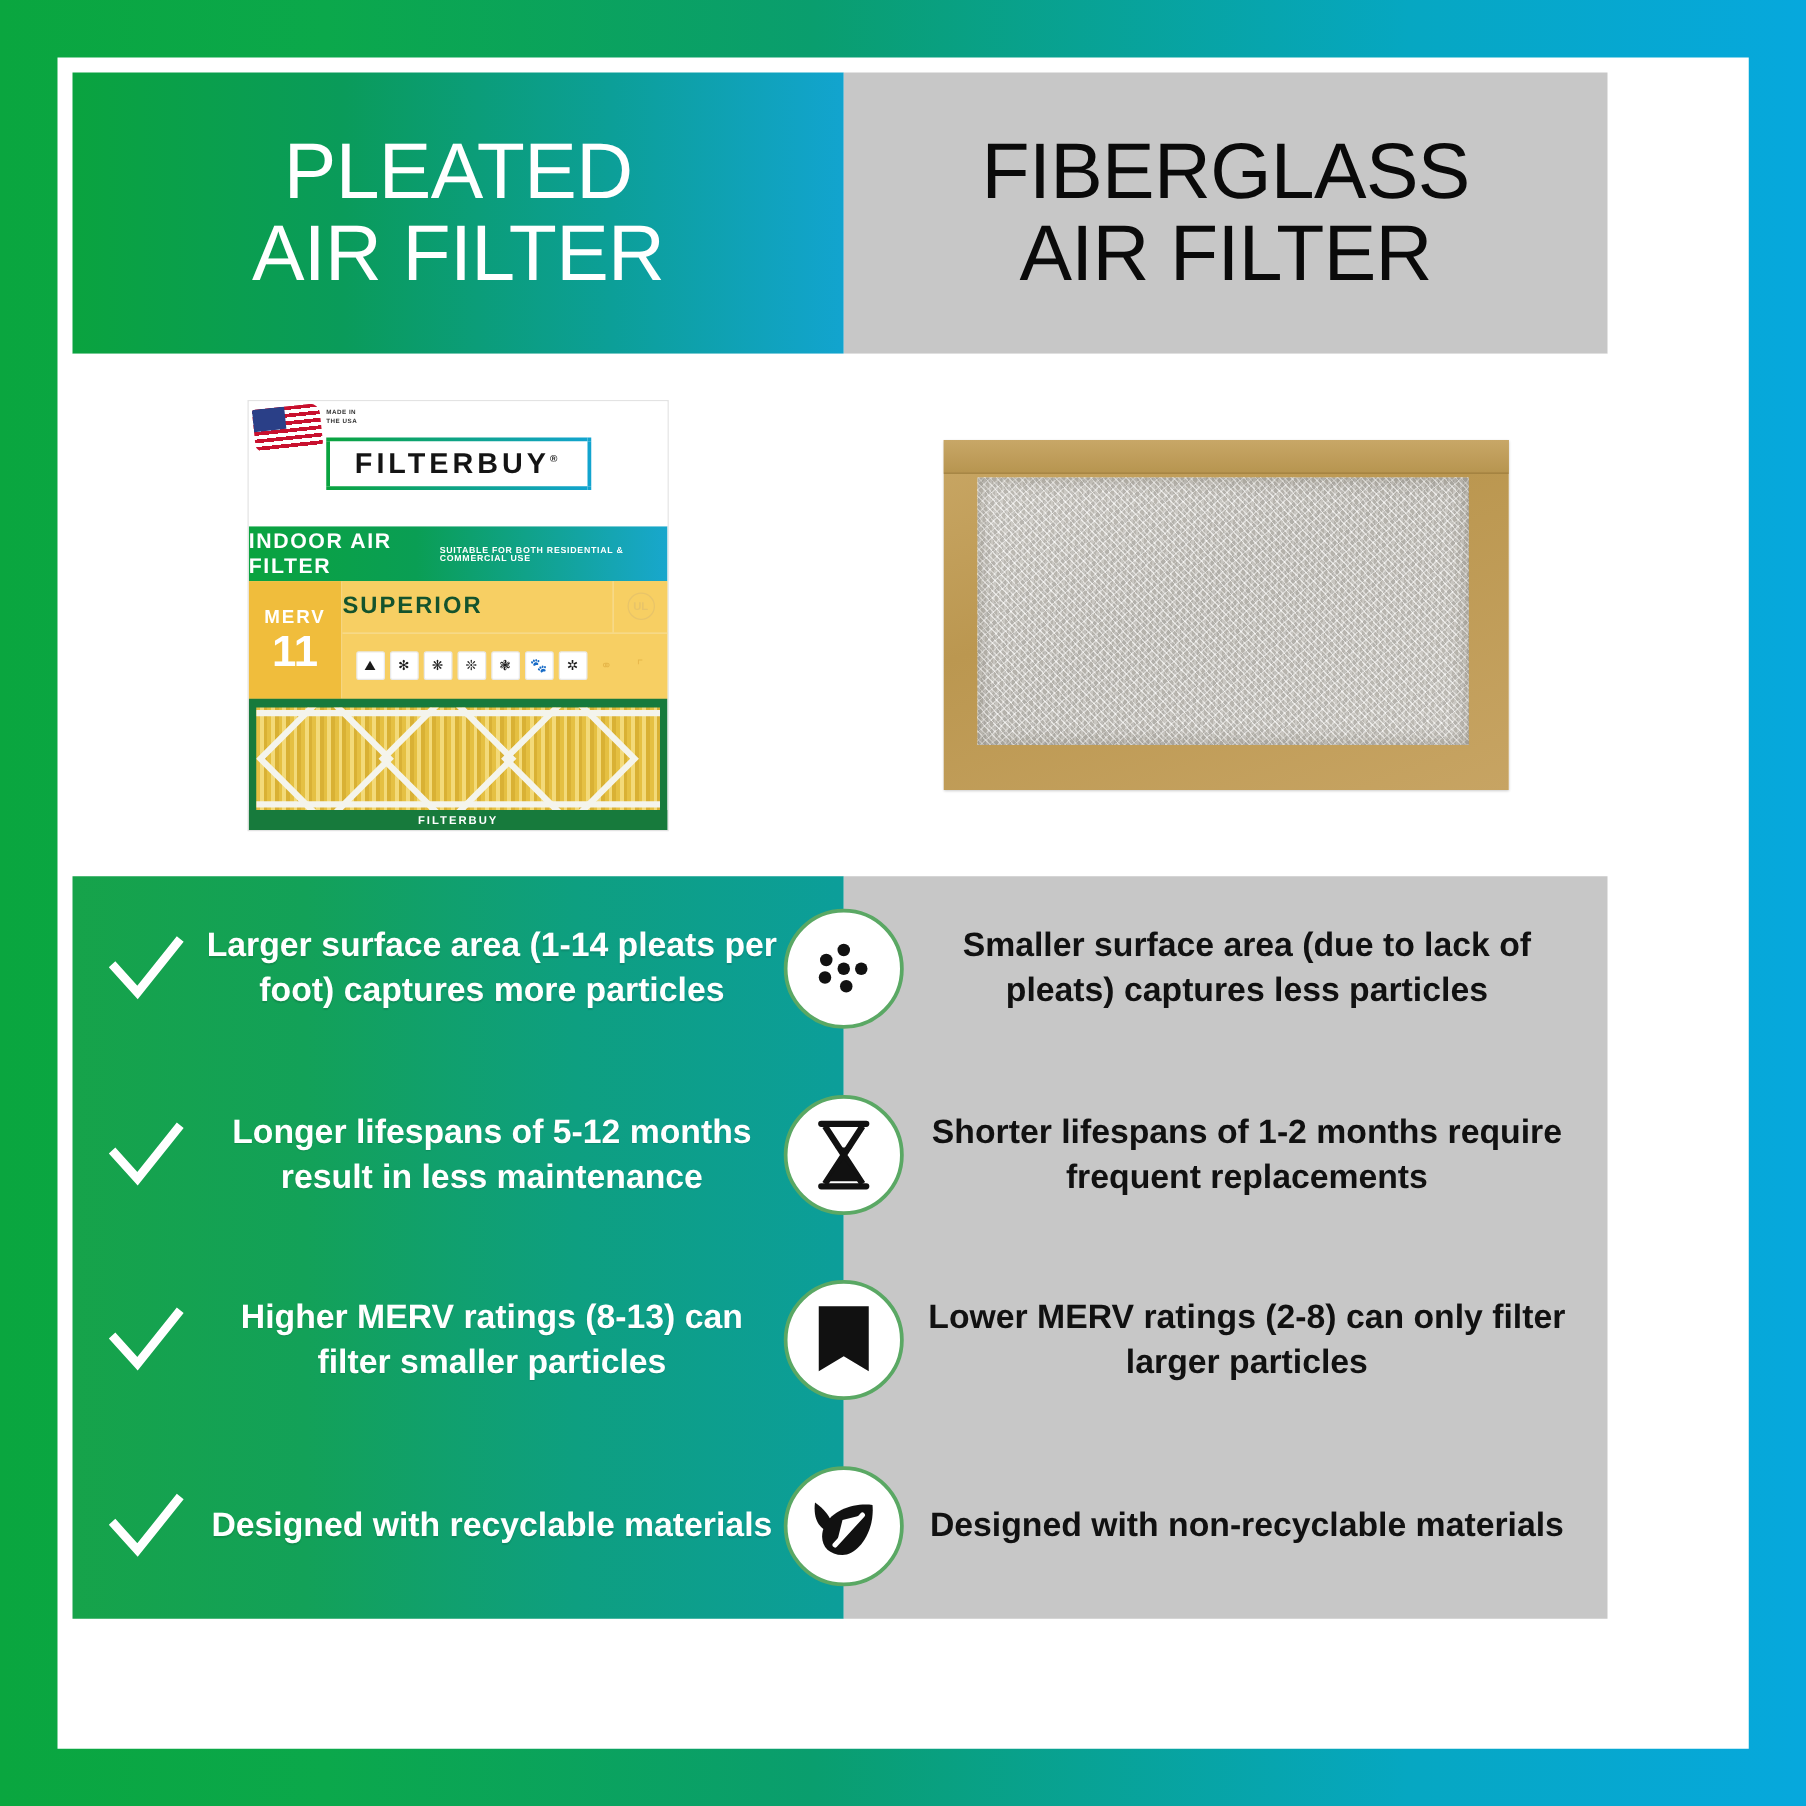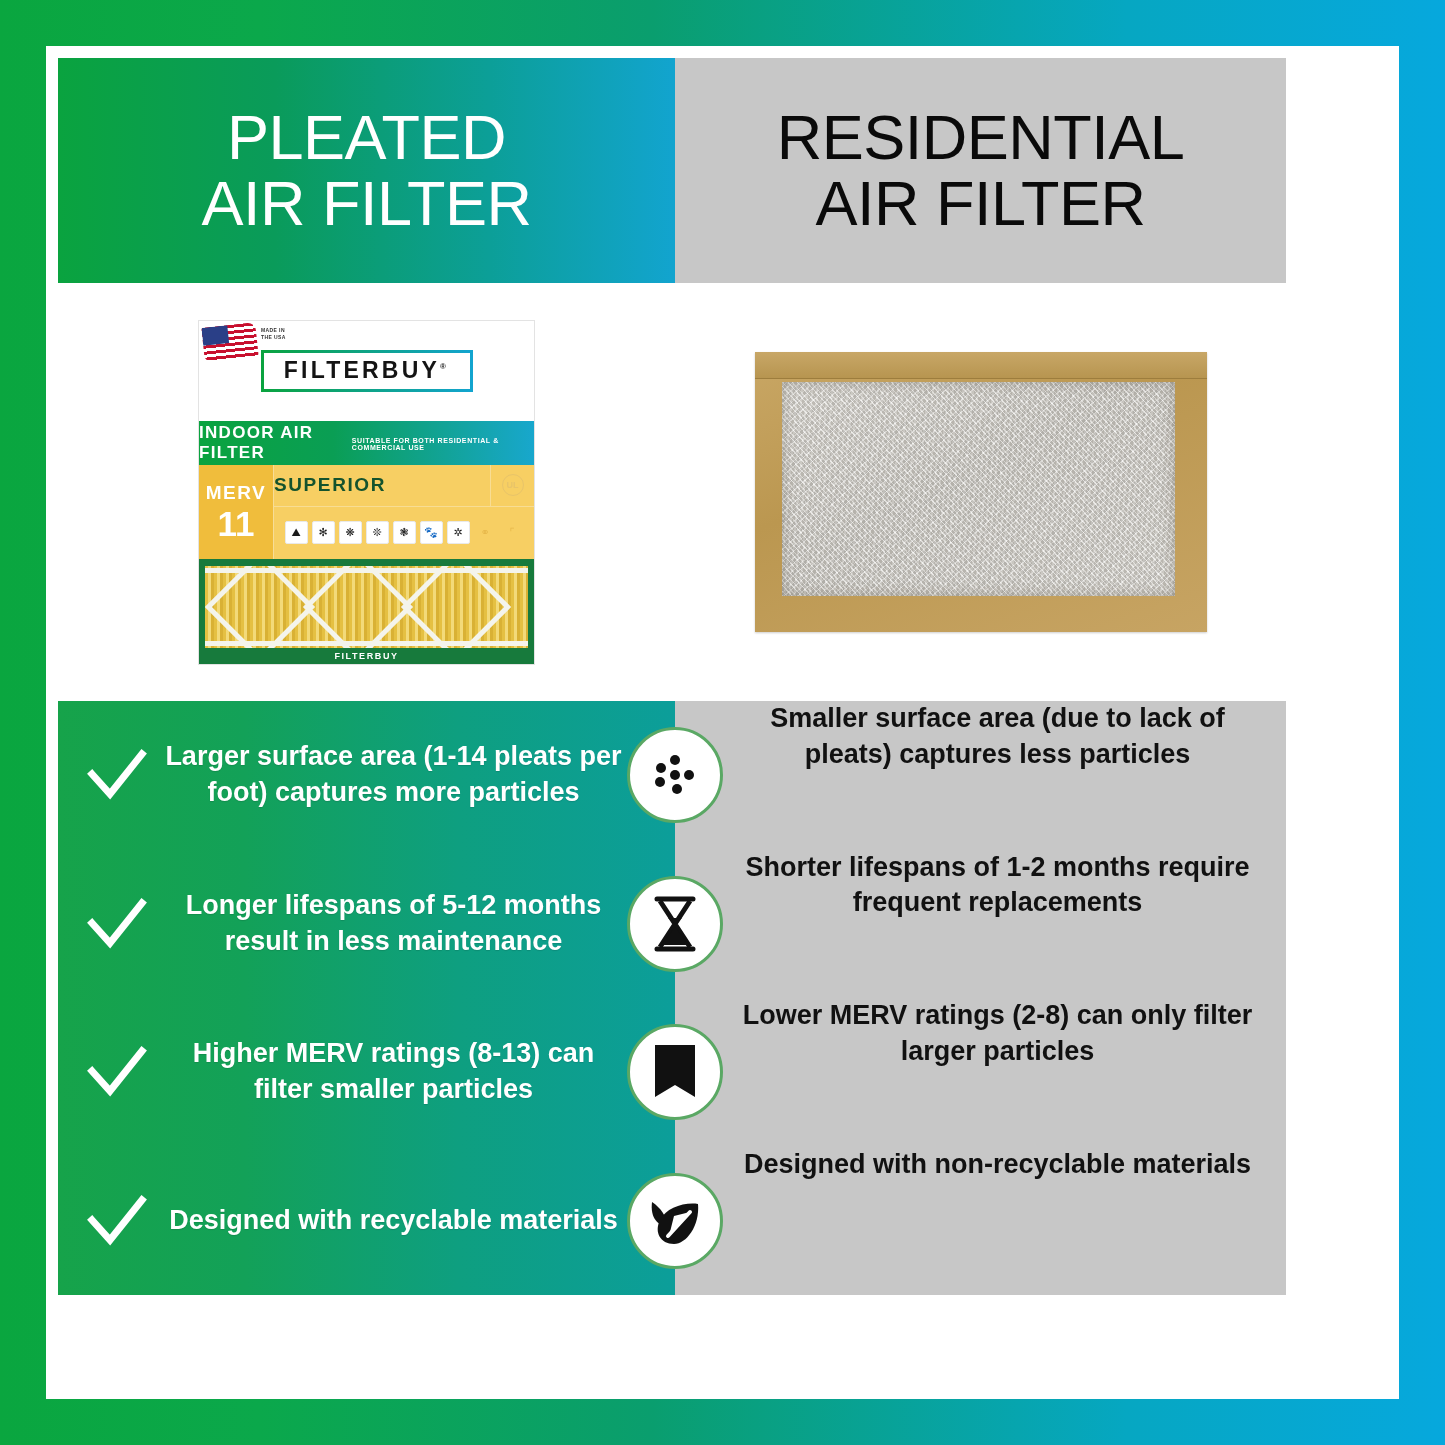--- a/index.html
+++ b/index.html
@@ -168,21 +168,21 @@
   .fb-merv {
     width: 75px;
     background: #f0bd3c;
     color: #fff;
     display: flex;
     flex-direction: column;
     align-items: center;
     justify-content: center;
     border-right: 1px solid #f7dd97;
   }
-  .fb-merv-label { font-size: 19px; font-weight: bold; letter-spacing: 1.5px; }
+  .fb-merv-label { font-size: 15px; font-weight: bold; letter-spacing: 1.5px; }
   .fb-merv-num { font-size: 35px; font-weight: bold; line-height: 1; margin-top: 2px; }
   .fb-midright { flex: 1; display: flex; flex-direction: column; background: #f7cf63; }
   .fb-grade-row {
     height: 42px;
     display: flex;
     align-items: center;
     border-bottom: 1px solid #f8dd94;
   }
   .fb-grade {
     flex: 1;
@@ -338,21 +338,21 @@
     display: flex;
     align-items: center;
     padding-left: 28px;
     padding-right: 52px;
     gap: 16px;
   }
   .cell-right {
     flex: 1;
     height: 100%;
     display: flex;
-    align-items: flex-start;
+    align-items: center;
     justify-content: center;
     padding-left: 62px;
     padding-right: 28px;
   }
   .check {
     flex: 0 0 auto;
     width: 62px;
     height: 62px;
     position: relative;
   }
@@ -395,21 +395,21 @@
 
 <div class="frame">
   <div class="page"></div>
 
   <div class="header-band">
     <div class="header-left">
       <div class="header-title">PLEATED
 AIR FILTER</div>
     </div>
     <div class="header-right">
-      <div class="header-title">RESIDENTIAL
+      <div class="header-title">FIBERGLASS
 AIR FILTER</div>
     </div>
   </div>
 
   <div class="images-row">
     <div class="image-cell">
 
       <div class="filter-box">
         <div class="fb-top">
           <div class="fb-flag"></div>

